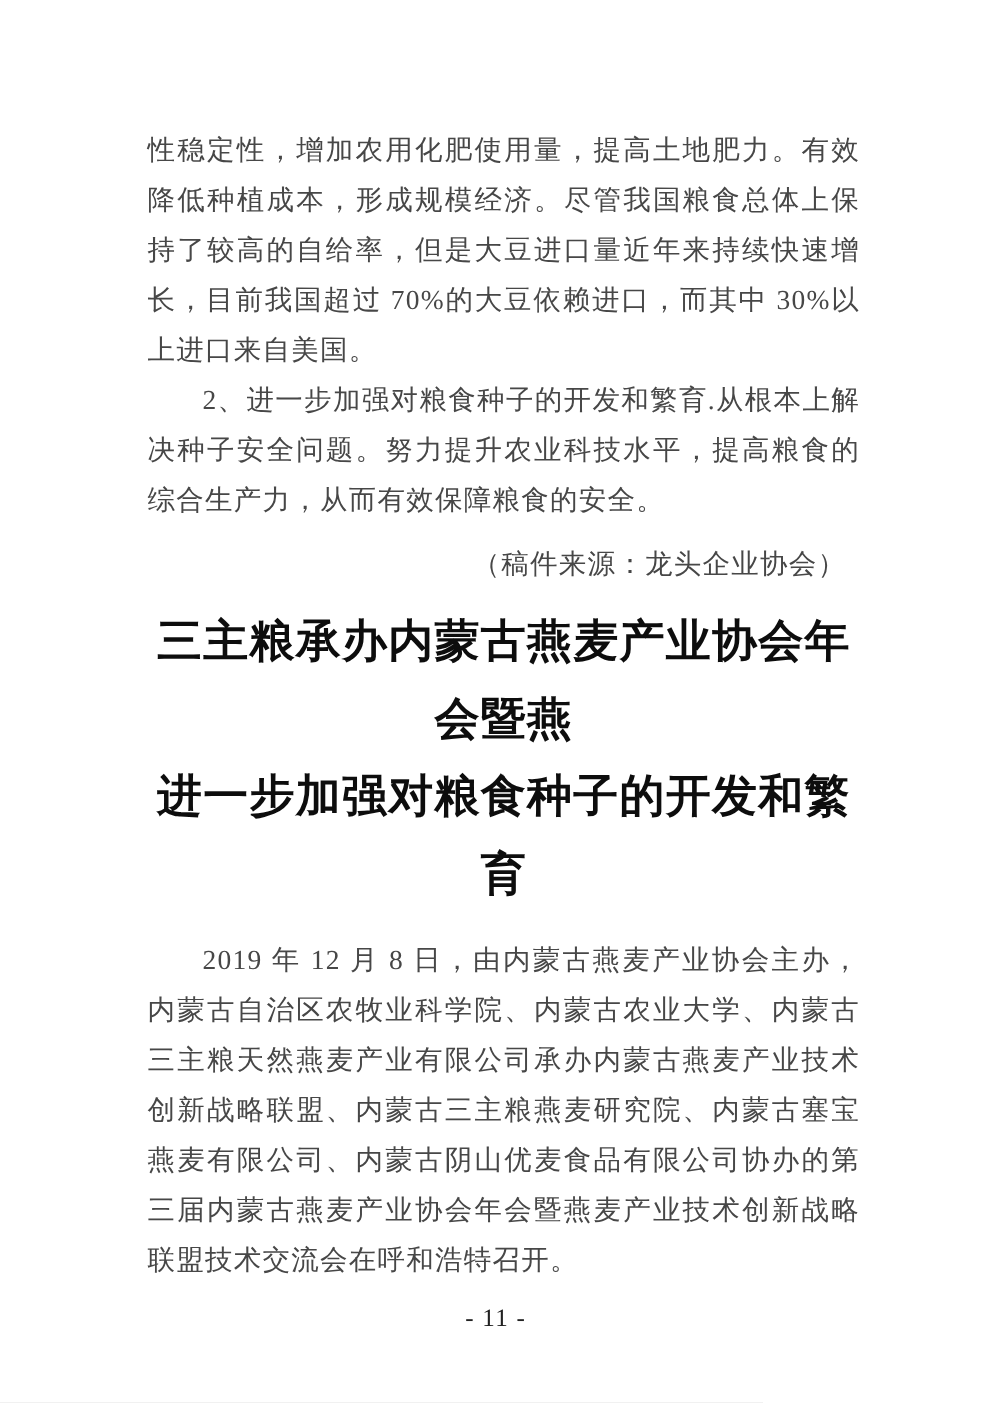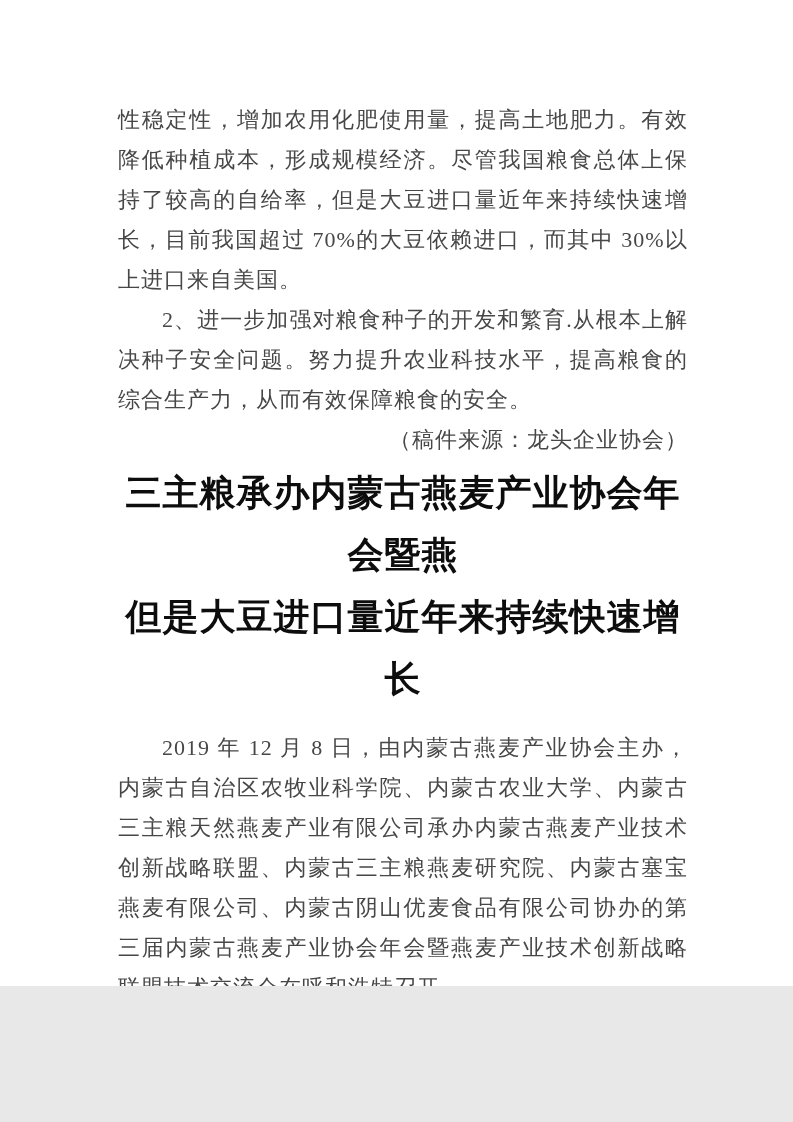--- a/index.html
+++ b/index.html
@@ -1,19 +1,19 @@
 <!DOCTYPE html>
 <html><head>
 <meta charset="utf-8">
 <style>
   html, body { margin: 0; padding: 0; background: #e8e8e8; }
   .page {
     position: relative;
     width: 793px;
-    height: 986px;
+    height: 1122px;
     margin: 0 auto;
     background: #ffffff;
     font-family: "Liberation Serif", "DejaVu Serif", serif;
     overflow: hidden;
   }
   .content {
     position: absolute;
     left: 118px;
     top: 100px;
     width: 570px;
@@ -24,21 +24,21 @@
     line-height: 40px;
     letter-spacing: 1px;
     text-align: justify;
     text-justify: inter-character;
     color: #474747;
     font-weight: 400;
   }
   .indent { text-indent: 2em; }
   .gap-before { margin-top: 0; }
   .source-line {
-    margin: 0;
+    margin: 11px;
     font-size: 22px;
     line-height: 40px;
     letter-spacing: 1px;
     text-align: right;
     color: #474747;
   }
   .article-title {
     margin-top: 2px;
     font-size: 36px;
     line-height: 62px;
@@ -62,18 +62,18 @@
 </head>
 <body>
 
 <div class="page">
   <div class="content">
     <p class="body-par">性稳定性，增加农用化肥使用量，提高土地肥力。有效降低种植成本，形成规模经济。尽管我国粮食总体上保持了较高的自给率，但是大豆进口量近年来持续快速增长，目前我国超过 70%的大豆依赖进口，而其中 30%以上进口来自美国。</p>
     <p class="body-par indent gap-before">2、进一步加强对粮食种子的开发和繁育.从根本上解决种子安全问题。努力提升农业科技水平，提高粮食的综合生产力，从而有效保障粮食的安全。</p>
     <p class="source-line">（稿件来源：龙头企业协会）</p>
     <div class="article-title">
       <div>三主粮承办内蒙古燕麦产业协会年会暨燕</div>
-      <div>但是大豆进口量近年来持续快速增长</div>
+      <div>进一步加强对粮食种子的开发和繁育</div>
     </div>
     <p class="body-par indent last-par">2019 年 12 月 8 日，由内蒙古燕麦产业协会主办，内蒙古自治区农牧业科学院、内蒙古农业大学、内蒙古三主粮天然燕麦产业有限公司承办内蒙古燕麦产业技术创新战略联盟、内蒙古三主粮燕麦研究院、内蒙古塞宝燕麦有限公司、内蒙古阴山优麦食品有限公司协办的第三届内蒙古燕麦产业协会年会暨燕麦产业技术创新战略联盟技术交流会在呼和浩特召开。</p>
   </div>
   <div class="page-footer">- 11 -</div>
 </div>
 
 </body></html>

